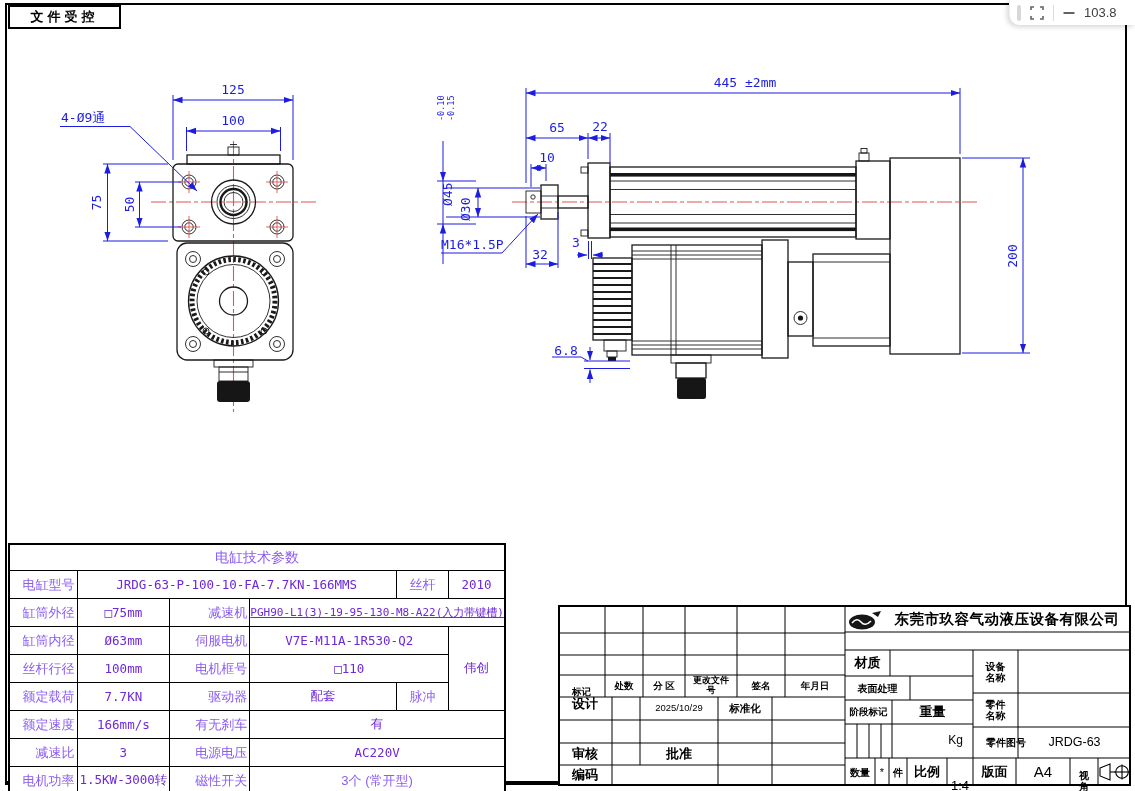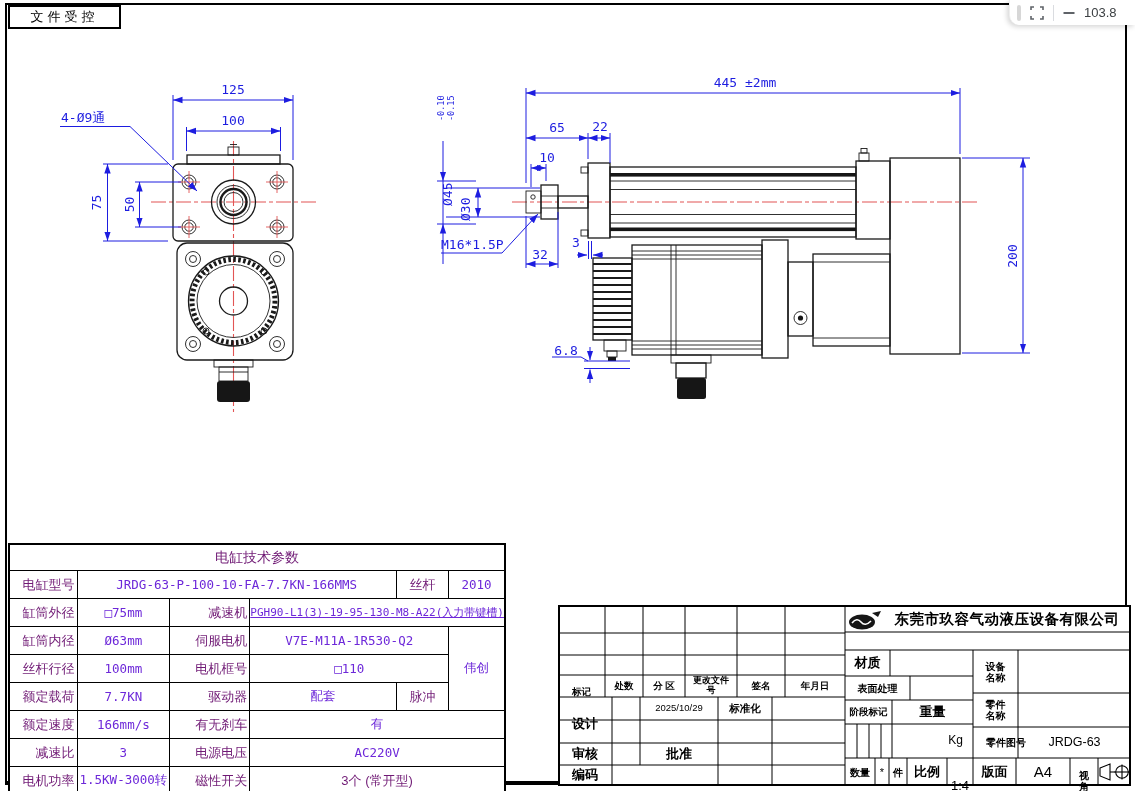--- a/index.html
+++ b/index.html
@@ -1,34 +1,34 @@
 <!DOCTYPE html>
 <html><head>
 <meta charset="utf-8">
 <style>
   html,body{margin:0;padding:0;background:#fff;}
   body{width:1135px;height:791px;overflow:hidden;font-family:"Liberation Sans",sans-serif;position:relative;}
   #page{position:relative;width:1135px;height:791px;background:#fff;}
 
   .frame{position:absolute;left:5px;top:3px;width:1122px;height:782px;border:2px solid #000;border-bottom-width:4px;box-sizing:border-box;}
-  .stamp{position:absolute;left:8px;top:5px;width:113px;height:24px;border:2px solid #000;box-sizing:border-box;background:#fff;display:flex;align-items:center;justify-content:center;font-size:13px;font-weight:normal;letter-spacing:4px;color:#000;z-index:3;}
+  .stamp{position:absolute;left:8px;top:5px;width:113px;height:24px;border:2px solid #000;box-sizing:border-box;background:#fff;display:flex;align-items:center;justify-content:center;font-size:13px;font-weight:bold;letter-spacing:4px;color:#000;z-index:3;}
 
   svg.drawing{position:absolute;left:0;top:0;z-index:1;}
   .geo{fill:none;stroke:#1a1a1a;stroke-width:1.3;}
   .thin{stroke-width:0.9;}
   .cl{stroke:#e25555;stroke-width:1.1;fill:none;stroke-dasharray:15 3 4 3;}
   .clthin{stroke:#e25555;stroke-width:0.9;fill:none;}
   .dim line{stroke:#1d1de0;stroke-width:1;fill:none;}
   .dimtxt{fill:#1d1de0;font-family:"DejaVu Sans Mono",monospace;font-size:13px;}
   .tm{text-anchor:middle;}
   .sm9{font-size:8.5px;}
 
   
   table.params{position:absolute;left:8px;top:543px;border-collapse:collapse;table-layout:fixed;background:#fff;border:2px solid #000;z-index:2;}
-  .params td{border:1px solid #000;font-size:13px;color:#701a75;height:27px;text-align:center;padding:0 2px;overflow:hidden;white-space:nowrap;}
+  .params td{border:1px solid #000;font-size:13px;color:#8b5cf6;height:27px;text-align:center;padding:0 2px;overflow:hidden;white-space:nowrap;}
   .params td.ttl{height:25px;font-size:14px;}
   .params td.lab{text-align:right;padding-left:9px;}
   .params td.val{color:#6d28d9;font-family:"DejaVu Sans Mono",monospace;font-size:12.5px;}
   .params td.sm{font-size:11px;padding:0;text-decoration:underline;}
 
   
   .tb{position:absolute;left:558px;top:605px;width:573px;height:181px;z-index:2;background:#fff;}
   .tb svg.grid{position:absolute;left:0;top:0;}
   .tb .t{position:absolute;display:flex;align-items:center;justify-content:center;color:#000;line-height:1.1;text-align:center;box-sizing:border-box;}
   .tb .w2{flex-wrap:wrap;}
@@ -367,21 +367,21 @@
         <line x1="415" y1="122" x2="573" y2="122"></line>
       </g>
     </svg>
 
     <span class="t b" style="left:0;top:70px;width:47px;height:34px;font-size:9.5px">标记</span>
     <span class="t b" style="left:47px;top:70px;width:38px;height:22px;font-size:9.5px">处数</span>
     <span class="t b" style="left:85px;top:70px;width:42px;height:22px;font-size:9.5px">分 区</span>
     <span class="t b w2" style="left:127px;top:70px;width:52px;height:22px;font-size:9px;padding:0 6px">更改文件 号</span>
     <span class="t b" style="left:179px;top:70px;width:48px;height:22px;font-size:9.5px">签名</span>
     <span class="t b" style="left:227px;top:70px;width:60px;height:22px;font-size:9.5px">年月日</span>
-    <span class="t b" style="left:0;top:108px;width:54px;height:23px;font-size:13px">设计</span>
+    <span class="t b" style="left:0;top:88px;width:54px;height:23px;font-size:13px">设计</span>
     <span class="t mono" style="left:82px;top:92px;width:78px;height:23px;font-size:9.5px">2025/10/29</span>
     <span class="t b" style="left:160px;top:92px;width:54px;height:23px;font-size:10.5px">标准化</span>
     <span class="t b" style="left:0;top:138px;width:54px;height:22px;font-size:13px">审核</span>
     <span class="t b" style="left:82px;top:138px;width:78px;height:22px;font-size:13px">批准</span>
     <span class="t b" style="left:0;top:160px;width:54px;height:21px;font-size:13px">编码</span>
 
     <svg style="position:absolute;left:290px;top:5px" width="34" height="21" viewBox="0 0 34 21">
       <ellipse cx="14" cy="12" rx="13" ry="7.5" fill="#161616"></ellipse>
       <path d="M4,13 Q9,7 13,12 T23,11" stroke="#fff" stroke-width="1.6" fill="none"></path>
       <path d="M24,3 L33,1 L30,7 Z" fill="#161616"></path>

